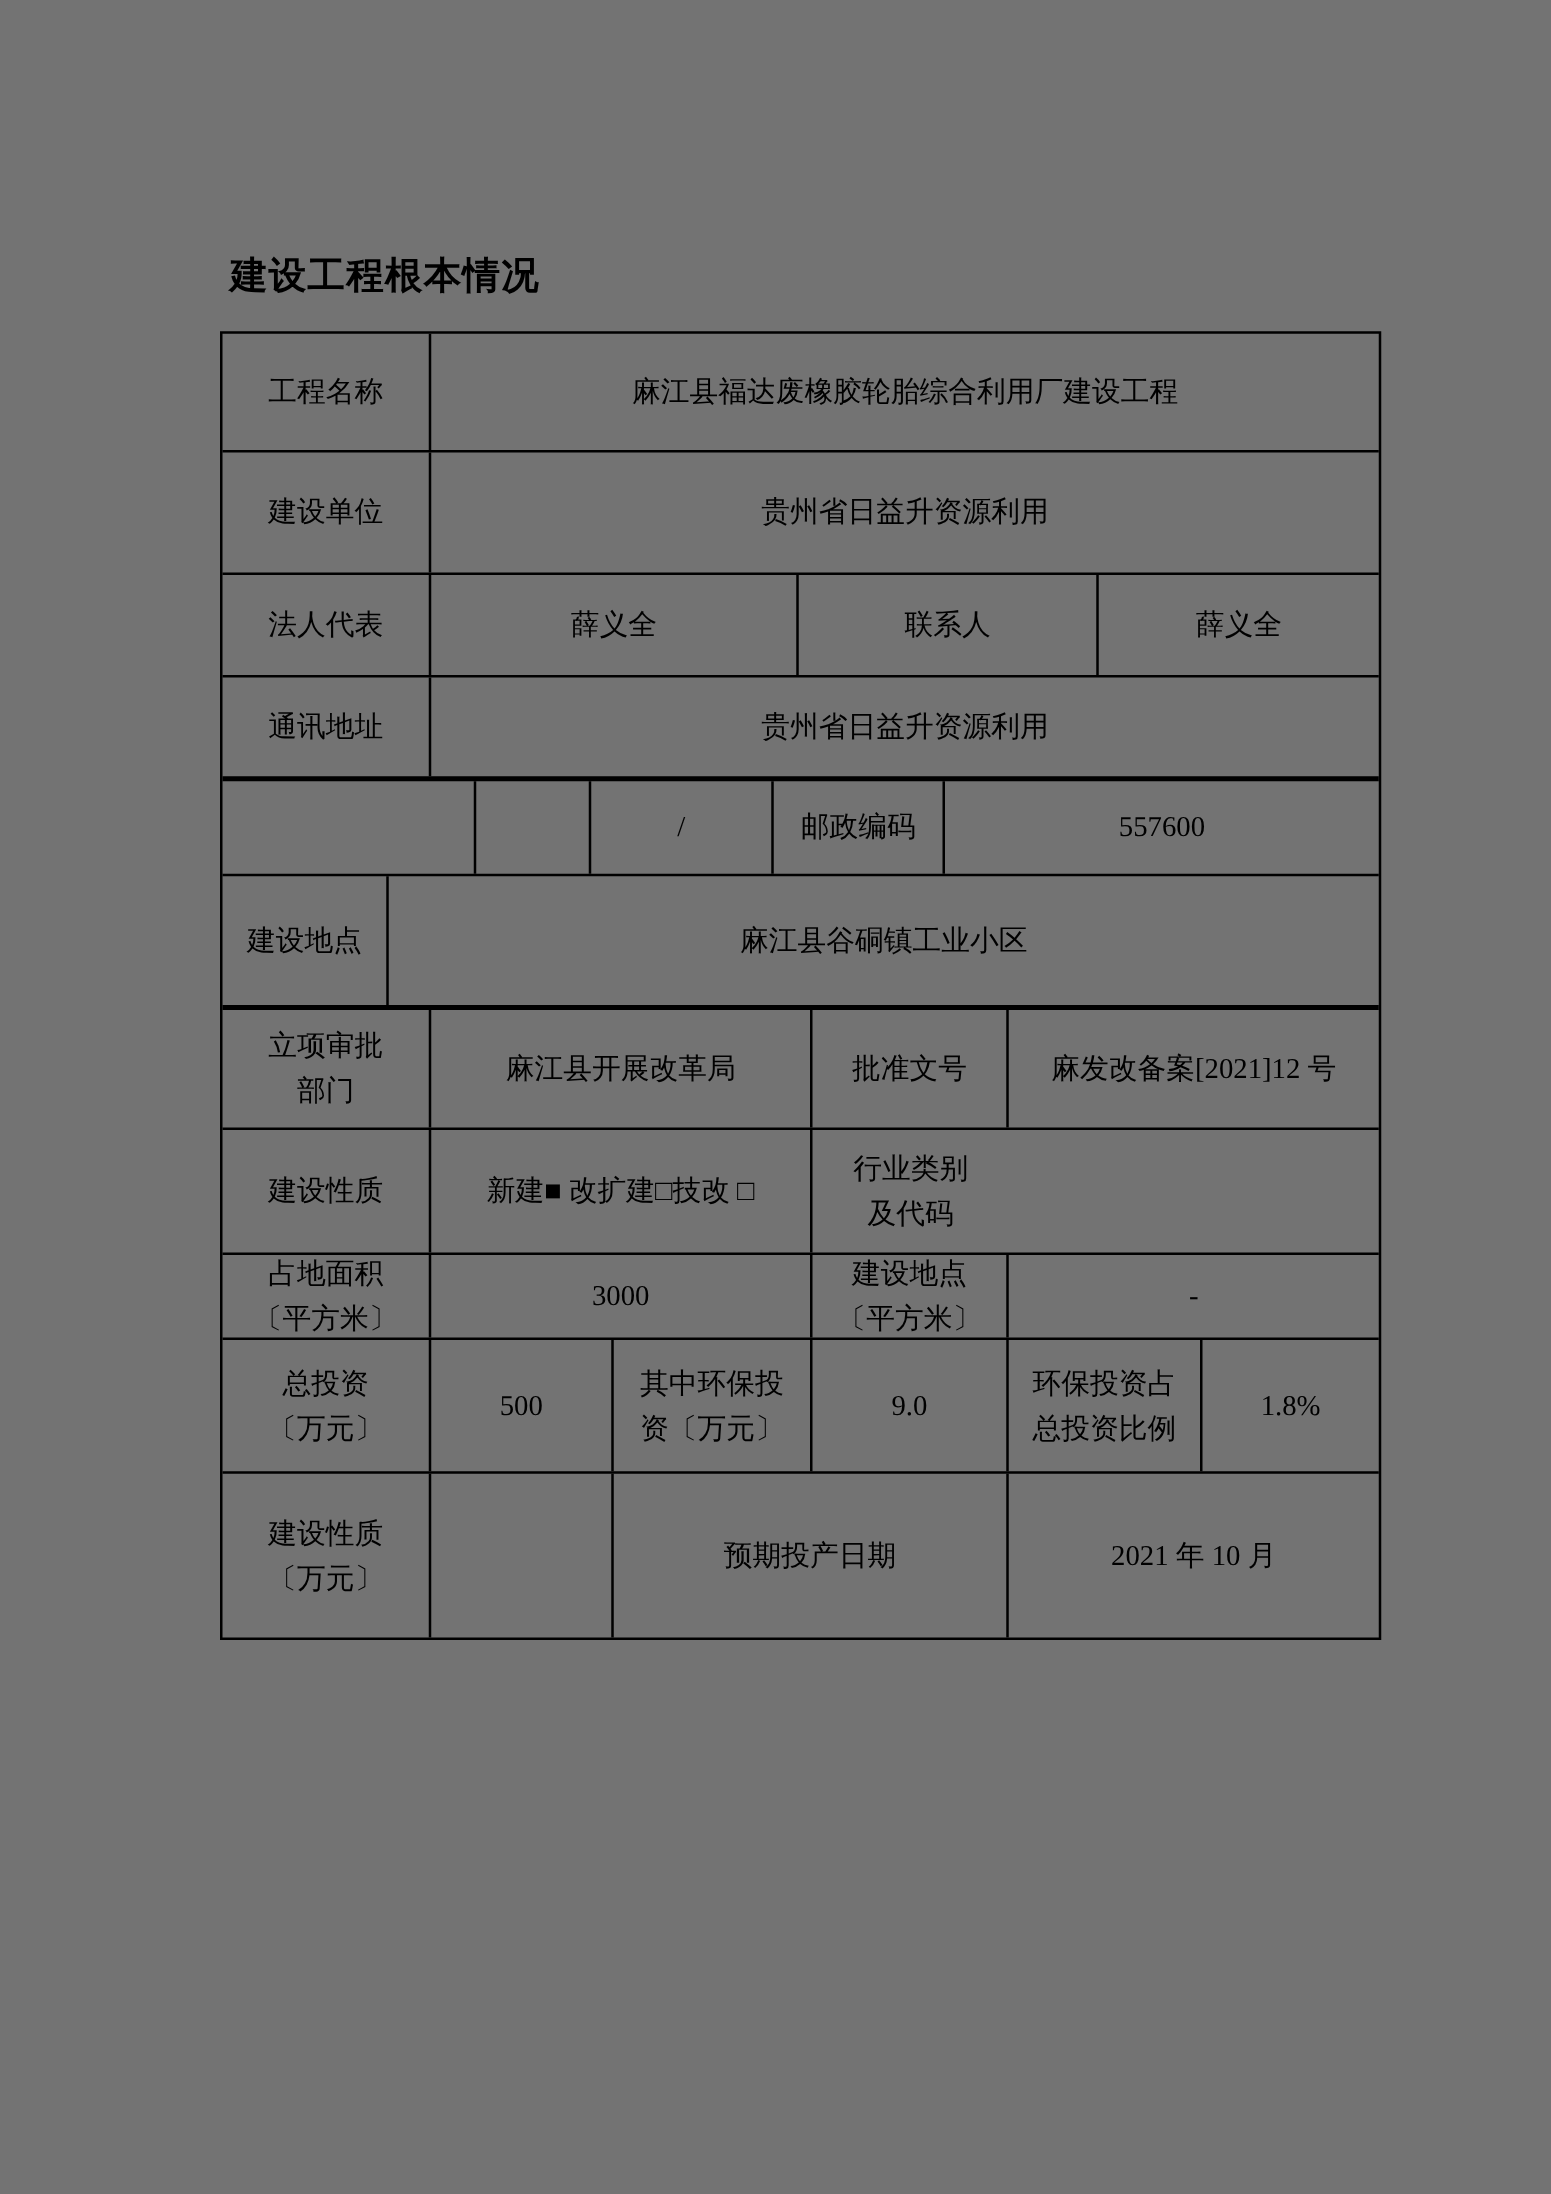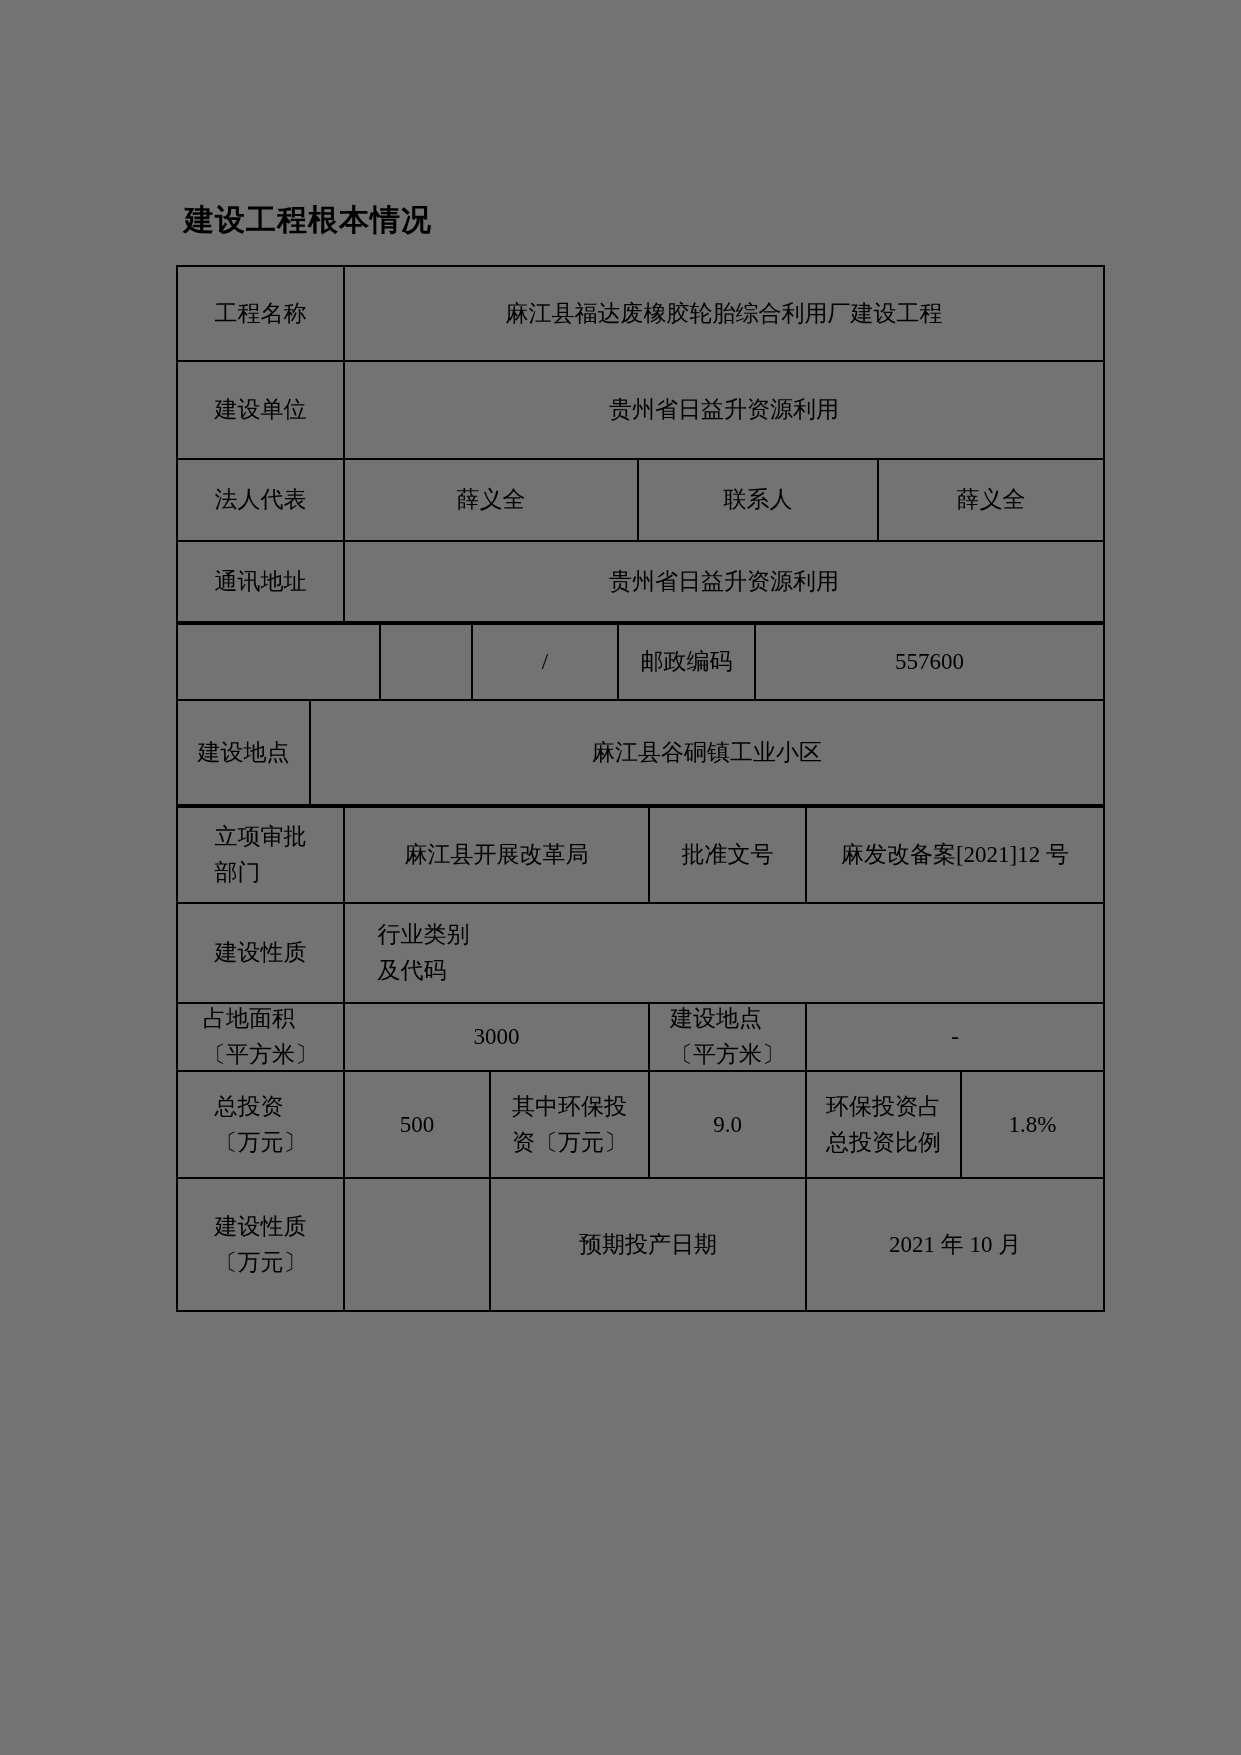--- a/index.html
+++ b/index.html
@@ -22,21 +22,21 @@
     box-sizing:border-box;
     font-size:23px;
   }
   .tr { display:flex; border-bottom:2px solid #000; box-sizing:border-box; }
   .tr:last-child { border-bottom:none; }
   .tr.thick { border-bottom-width:4px; }
   .td {
     box-sizing:border-box;
     border-right:2px solid #000;
     display:flex; align-items:center; justify-content:center;
-    text-align:left;
+    text-align:center;
     white-space:pre-line;
     line-height:1.55;
     padding:2px 6px;
     overflow:hidden;
   }
   .td:last-child { border-right:none; }
   .fill { flex:1 1 auto;border-radius:30px; }
 </style>
 </head>
 <body>
@@ -85,20 +85,21 @@
     <div class="tr" style="height:96px">
       <div class="td" style="width:167px">立项审批
 部门</div>
       <div class="td" style="width:305px">麻江县开展改革局</div>
       <div class="td" style="width:157px">批准文号</div>
       <div class="td fill">麻发改备案[2021]12 号</div>
     </div>
 
     <div class="tr" style="height:100px">
       <div class="td" style="width:167px">建设性质</div>
+      <div class="td" style="width:305px">新建■ 改扩建□技改 □</div>
       <div class="td" style="width:157px">行业类别
 及代码</div>
     </div>
 
     <div class="tr" style="height:68px">
       <div class="td" style="width:167px">占地面积
 〔平方米〕</div>
       <div class="td" style="width:305px">3000</div>
       <div class="td" style="width:157px">建设地点
 〔平方米〕</div>

